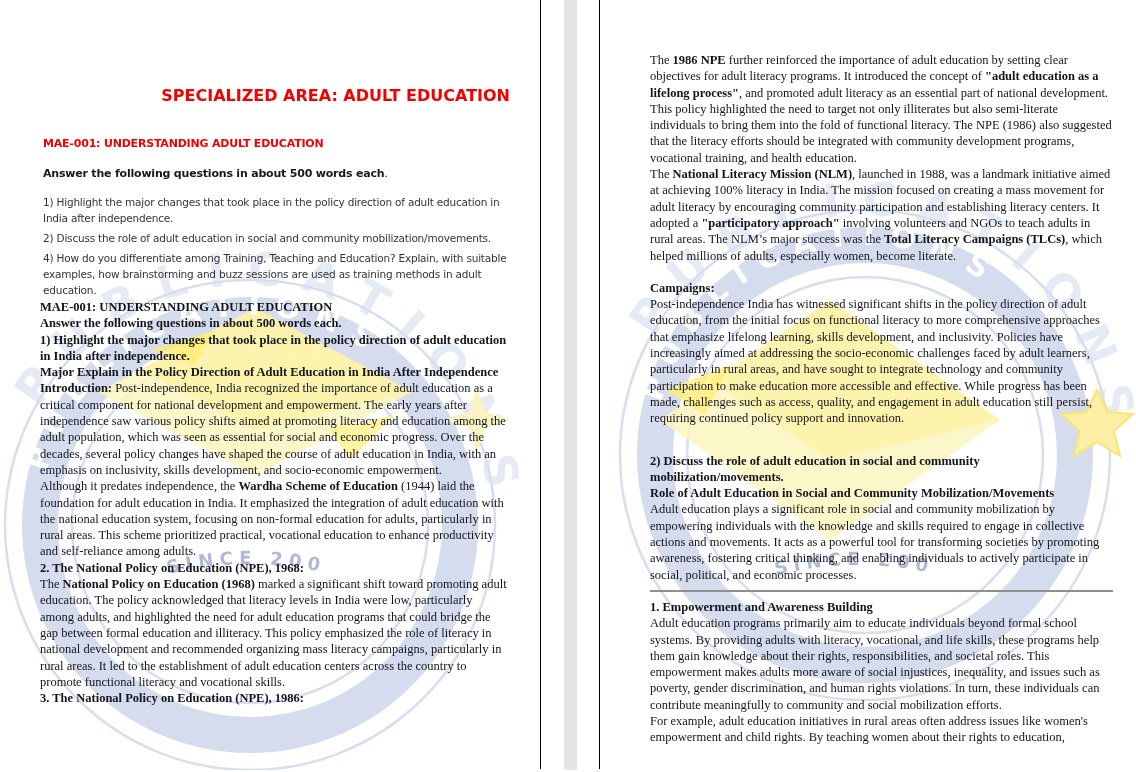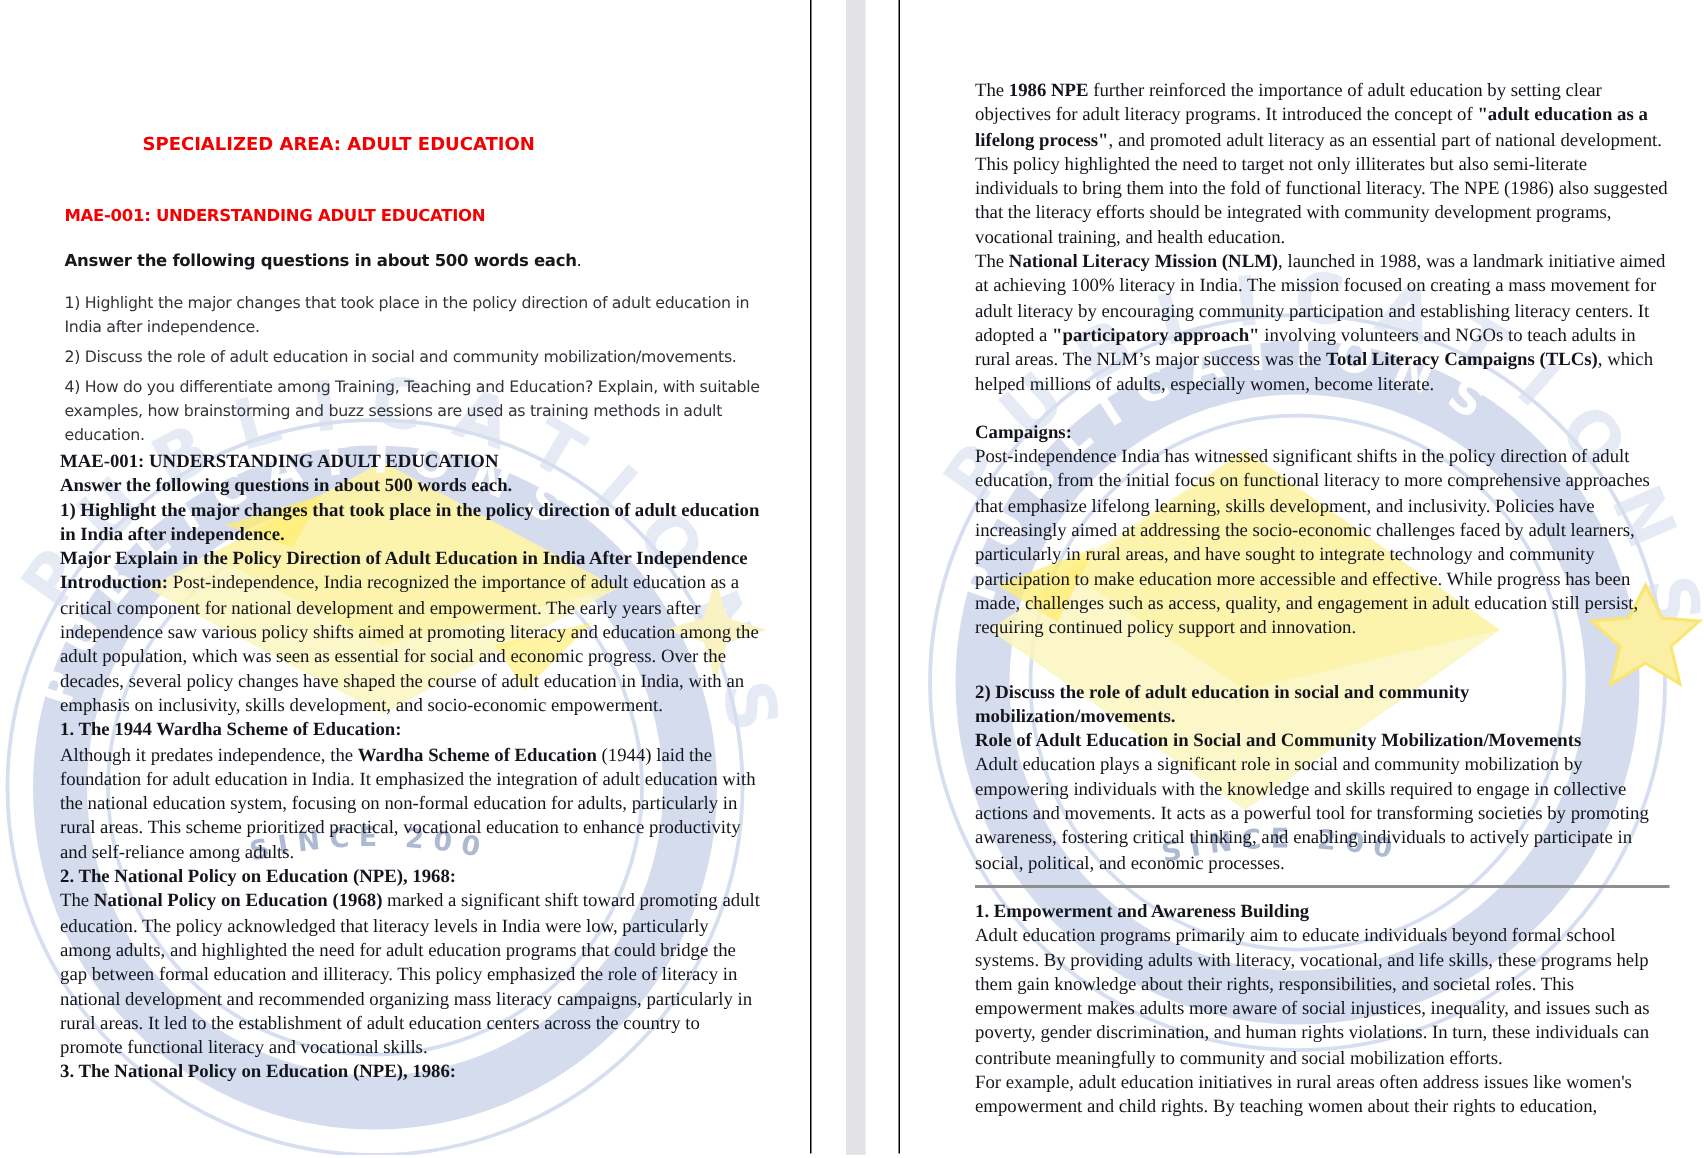--- a/index.html
+++ b/index.html
@@ -11,21 +11,21 @@
   #page1{left:0;width:540px;border-right:1px solid #000;}
   #page2{left:599px;width:537px;border-left:1px solid #000;}
   .page-gap{position:absolute;left:564px;top:0;width:13px;height:770px;background:#e3e3e5;}
 
   .wm{position:absolute;left:0;top:0;pointer-events:none;}
 
   
   .hdr{position:absolute;left:40px;top:0;width:470px;z-index:2;
        font-family:"DejaVu Sans",sans-serif;font-size:10.5px;line-height:16px;
        color:#33333b;letter-spacing:-0.2px;}
-  .doc-title{margin:88px 0 0 55px;text-align:left;font-weight:bold;font-size:12px;
+  .doc-title{margin:88px 0 0 55px;text-align:right;font-weight:bold;font-size:16px;
              color:#f40000;letter-spacing:0;}
   .course-hd{margin:32px 0 0 3px;font-weight:bold;font-size:11px;color:#f40000;}
   .instr{margin:14px 0 0 3px;font-weight:bold;font-size:11px;color:#17171c;}
   .instr .dot{font-weight:normal;}
   .qlist{margin:12px 0 0 3px;}
   .q{margin:0 0 4px 0;}
 
   
   .bodyblk{position:absolute;z-index:2;font-family:Liberation Serif, serif;
            font-size:12.5px;line-height:16.3px;color:#14141c;}
@@ -83,21 +83,20 @@
         <div class="q">4) How do you differentiate among Training, Teaching and Education? Explain, with suitable examples, how brainstorming and buzz sessions are used as training methods in adult education.</div>
       </div>
     </div>
 
     <div class="bodyblk" id="body1">
         <p class="bodyp"><b>MAE-001: UNDERSTANDING ADULT EDUCATION</b></p>
         <p class="bodyp"><b>Answer the following questions in about 500 words each.</b></p>
         <p class="bodyp"><b>1) Highlight the major changes that took place in the policy direction of adult education in India after independence.</b></p>
         <p class="bodyp"><b>Major Explain in the Policy Direction of Adult Education in India After Independence</b></p>
         <p class="bodyp"><b>Introduction:</b><span> Post-independence, India recognized the importance of adult education as a critical component for national development and empowerment. The early years after independence saw various policy shifts aimed at promoting literacy and education among the adult population, which was seen as essential for social and economic progress. Over the decades, several policy changes have shaped the course of adult education in India, with an emphasis on inclusivity, skills development, and socio-economic empowerment.</span></p>
-        <p class="bodyp"><b>1. The 1944 Wardha Scheme of Education:</b></p>
         <p class="bodyp"><span>Although it predates independence, the </span><b>Wardha Scheme of Education</b><span> (1944) laid the foundation for adult education in India. It emphasized the integration of adult education with the national education system, focusing on non-formal education for adults, particularly in rural areas. This scheme prioritized practical, vocational education to enhance productivity and self-reliance among adults.</span></p>
         <p class="bodyp"><b>2. The National Policy on Education (NPE), 1968:</b></p>
         <p class="bodyp"><span>The </span><b>National Policy on Education (1968)</b><span> marked a significant shift toward promoting adult education. The policy acknowledged that literacy levels in India were low, particularly among adults, and highlighted the need for adult education programs that could bridge the gap between formal education and illiteracy. This policy emphasized the role of literacy in national development and recommended organizing mass literacy campaigns, particularly in rural areas. It led to the establishment of adult education centers across the country to promote functional literacy and vocational skills.</span></p>
         <p class="bodyp"><b>3. The National Policy on Education (NPE), 1986:</b></p>
       </div>
   </div>
 
   <div class="page-gap"></div>
 
   <div class="page" id="page2">

